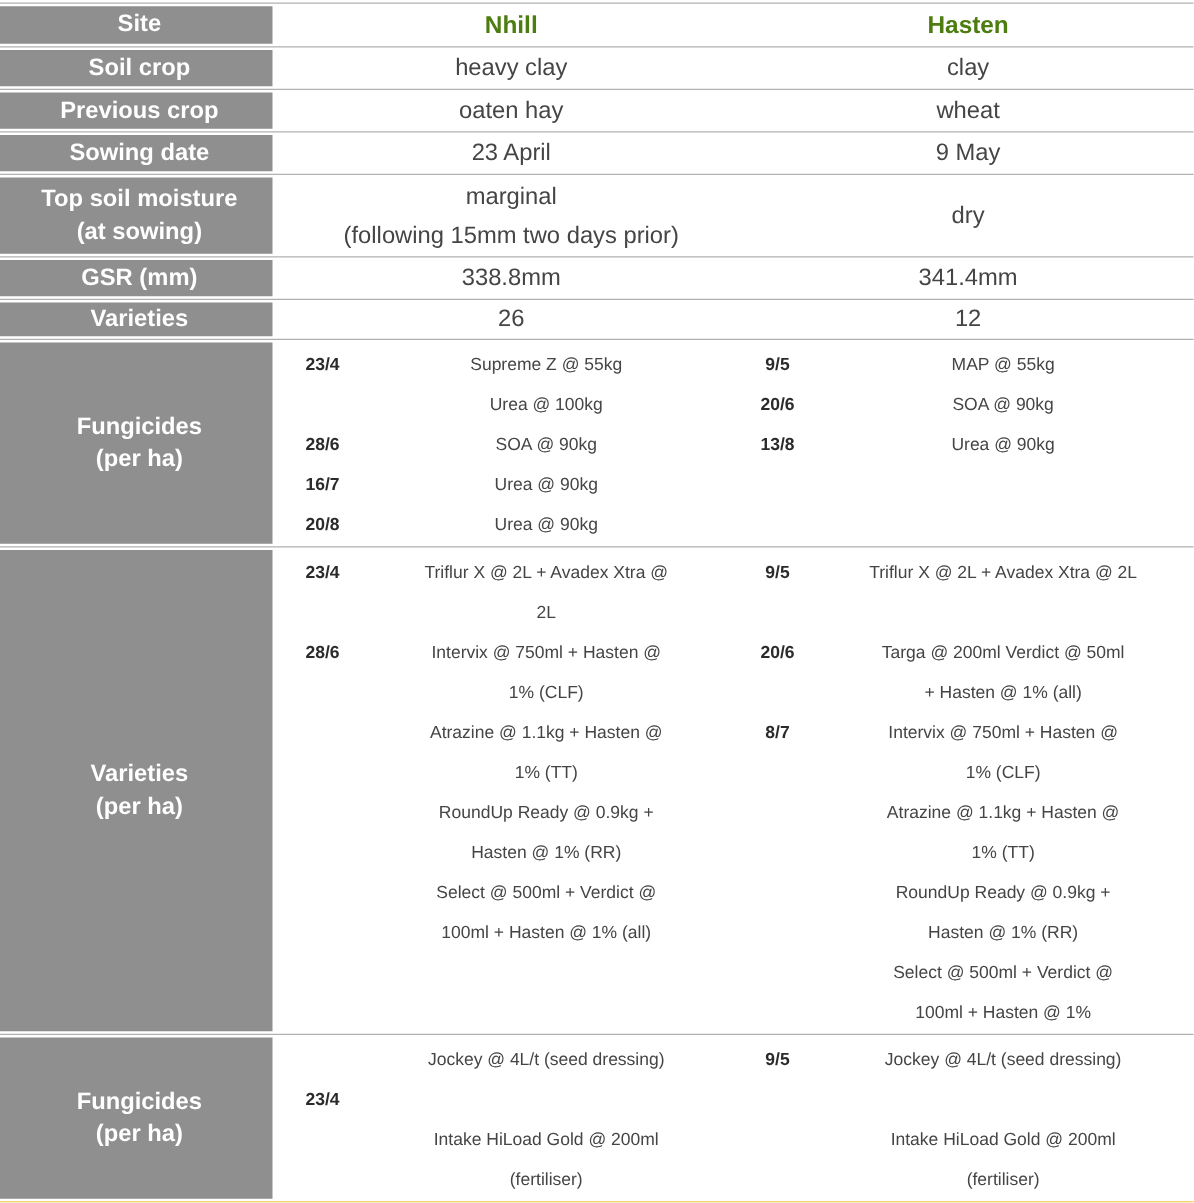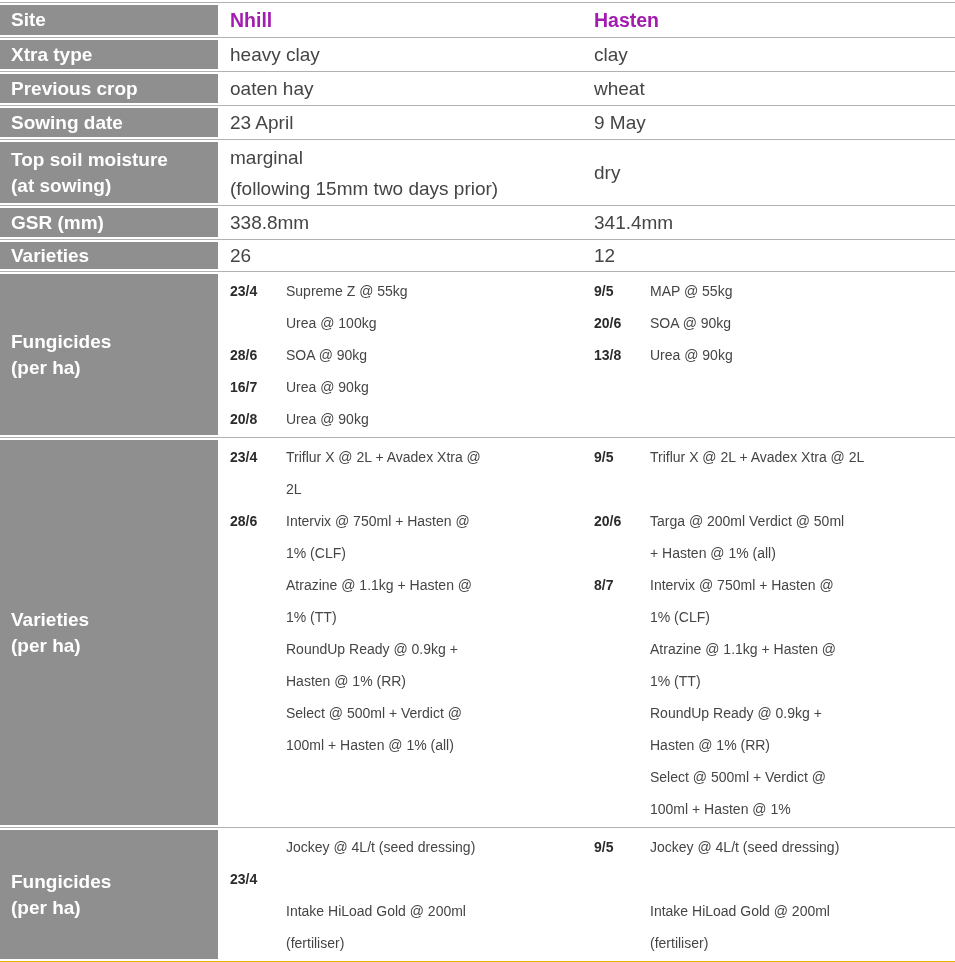--- a/index.html
+++ b/index.html
@@ -4,20 +4,21 @@
 <style>
   html, body { margin: 0; padding: 0; background: #ffffff; }
   body {
     width: 955px;
     font-family: "Liberation Sans", "DejaVu Sans", sans-serif;
     -webkit-font-smoothing: antialiased;
   }
   .table {
     margin-top: 2px;
     border-bottom: 1px solid #eab308;
+    text-align: center;
   }
   .row {
     display: flex;
     border-top: 1px solid #b1b1b1;
     background: #ffffff;
   }
   
   .label-cell {
     width: 218px;
     flex: none;
@@ -48,21 +49,21 @@
     padding-left: 6px;
   }
   .val {
     font-size: 19px;
     color: #454545;
     display: flex;
     flex-direction: column;
     justify-content: center;
   }
   .val .vline { display: block; line-height: 31px; }
-  .row-site .val .vline { font-weight: bold; color: #a21caf; font-size: 19.5px; }
+  .row-site .val .vline { font-weight: bold; color: #4d7c0f; font-size: 19.5px; }
   
   .sched {
     font-size: 14px;
     color: #454545;
     padding-top: 3px;
     padding-bottom: 2px;
   }
   .entry { display: flex; }
   .date {
     width: 56px;
@@ -91,21 +92,21 @@
     <div class="val col-nhill">
       <span class="vline">Nhill</span>
     </div>
     <div class="val col-horsham">
       <span class="vline">Hasten</span>
     </div>
   </div>
 
   <div class="row" style="min-height:33px">
     <div class="label-cell">
-      <span class="lab">Xtra type</span>
+      <span class="lab">Soil crop</span>
     </div>
     <div class="val col-nhill">
       <span class="vline">heavy clay</span>
     </div>
     <div class="val col-horsham">
       <span class="vline">clay</span>
     </div>
   </div>
 
   <div class="row" style="min-height:33px">

